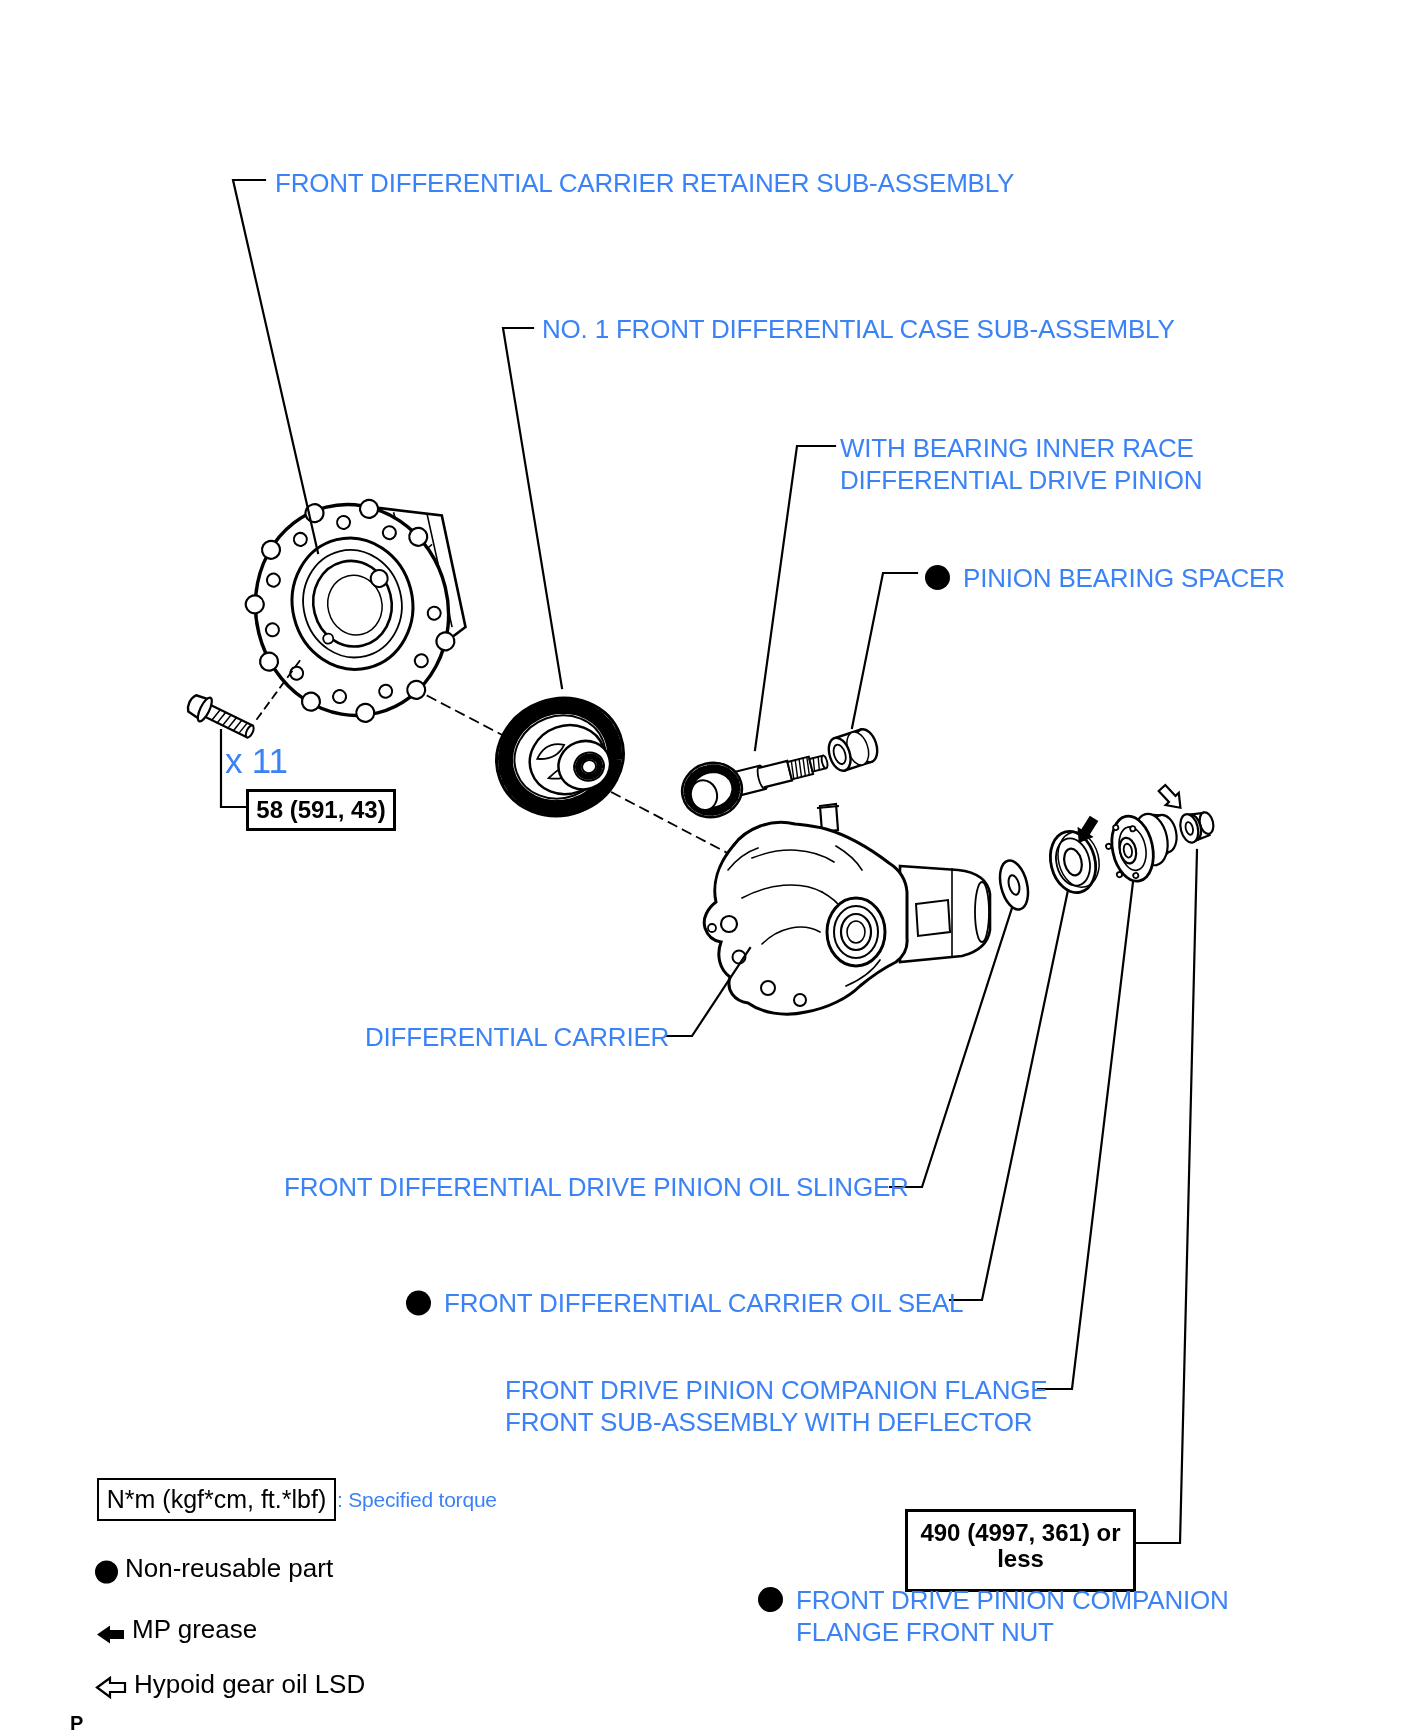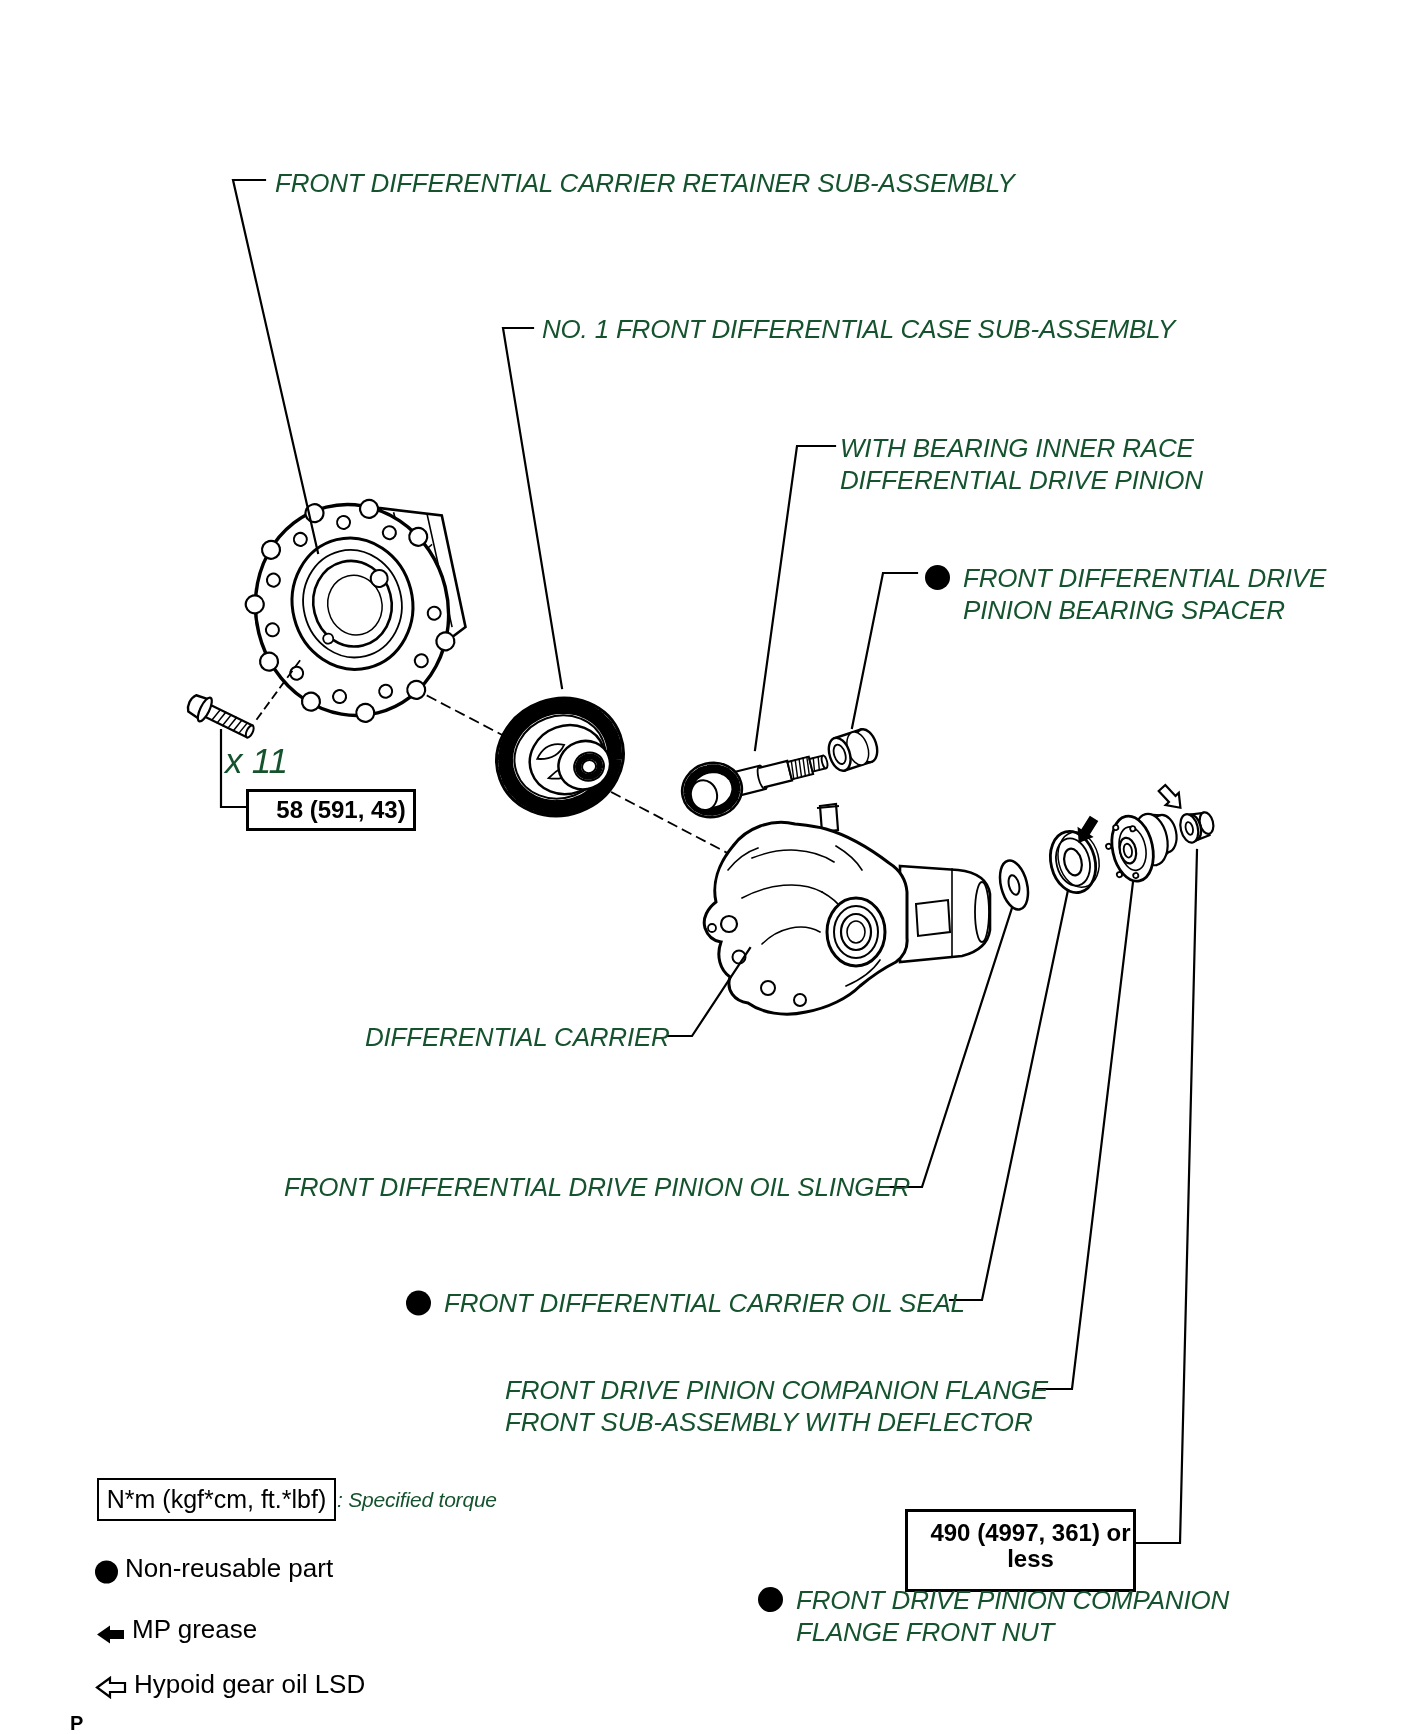--- a/index.html
+++ b/index.html
@@ -3,34 +3,34 @@
 <meta charset="utf-8">
 <style>
   html,body{margin:0;padding:0;background:#ffffff;}
   #page{
     position:relative;width:1408px;height:1734px;background:#ffffff;overflow:hidden;
     font-family:"Liberation Sans","DejaVu Sans",sans-serif;color:#000;
   }
   #art{position:absolute;left:0;top:0;z-index:1;}
   .lbl{
     position:absolute;z-index:2;white-space:nowrap;
-    font-size:26px;letter-spacing:-0.2px;line-height:31px;color:#14532d;font-style:italic;
+    font-size:26px;letter-spacing:-0.2px;line-height:31px;color:#3b82f6;
   }
   .center-y{transform:translateY(-50%);}
   .two-line{line-height:32px;}
   .dotrow{display:flex;align-items:flex-start;gap:13px;}
   .dotrow.single{align-items:center;}
   .dot{
     flex:0 0 auto;width:25px;height:25px;border-radius:50%;background:#000;
     margin-top:3px;
   }
   .dotrow.single .dot{margin-top:0;}
   .torque-box{
     position:absolute;z-index:2;border:3px solid #000;background:#fff;
-    font-size:24px;font-weight:bold;text-align:center;padding-left:20px;
+    font-size:24px;font-weight:bold;text-align:center;
   }
   #torque-bolt{left:246px;top:789px;width:144px;height:36px;line-height:36px;}
   #torque-nut{left:905px;top:1509px;width:231px;height:83px;line-height:26px;padding-top:8px;box-sizing:border-box;}
   #legend-box{
     position:absolute;z-index:2;left:97px;top:1478px;width:235px;height:39px;
     border:2.5px solid #000;background:#fff;font-size:25px;text-align:center;line-height:39px;
   }
   .legend-row{position:absolute;z-index:2;display:flex;align-items:flex-end;gap:7px;font-size:26px;white-space:nowrap;}
   .legend-dot{width:23px;height:23px;border-radius:50%;background:#000;flex:0 0 auto;}
   .xcount{font-size:35px;}
@@ -257,21 +257,20 @@
   <div class="lbl center-y" style="left:542px;top:329px">NO. 1 FRONT DIFFERENTIAL CASE SUB-ASSEMBLY</div>
 
   <div class="lbl two-line" style="left:840px;top:432px">
     <div>WITH BEARING INNER RACE</div>
     <div>DIFFERENTIAL DRIVE PINION</div>
   </div>
 
   <div class="lbl dotrow two-line" style="left:925px;top:562px">
     <span class="dot"></span>
     <div>
-      <div>FRONT DIFFERENTIAL DRIVE</div>
       <div>PINION BEARING SPACER</div>
     </div>
   </div>
 
   <div class="lbl xcount center-y" style="left:225px;top:760px">x 11</div>
 
   <div id="torque-bolt" class="torque-box">58 (591, 43)</div>
 
   <div class="lbl center-y" style="left:365px;top:1037px">DIFFERENTIAL CARRIER</div>
 

